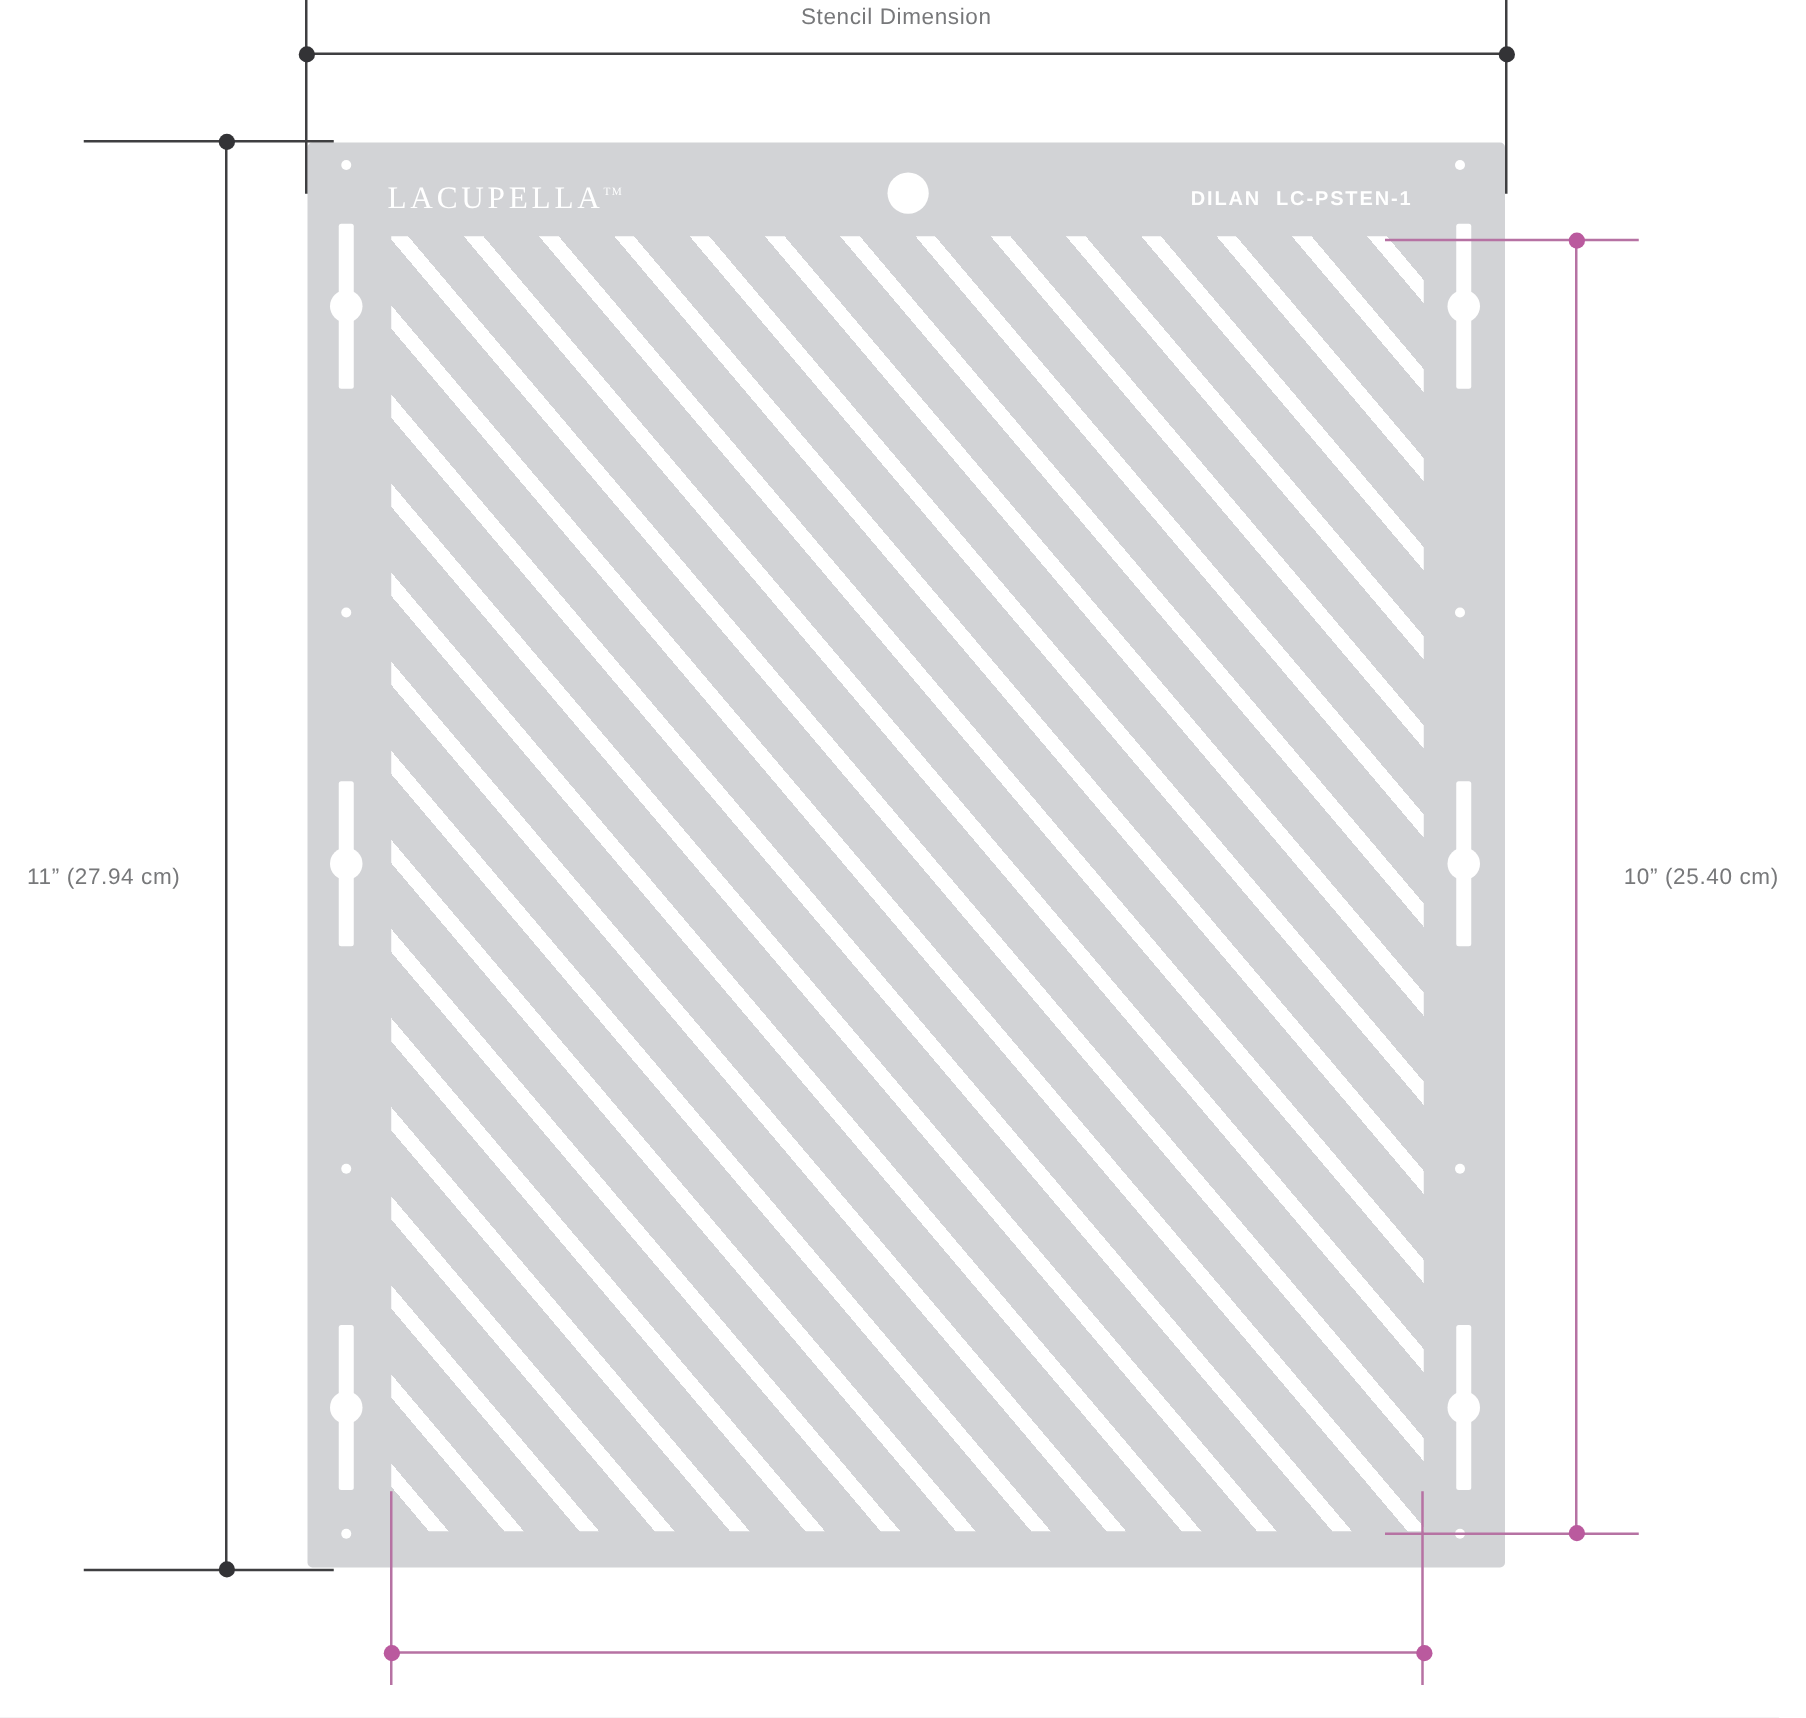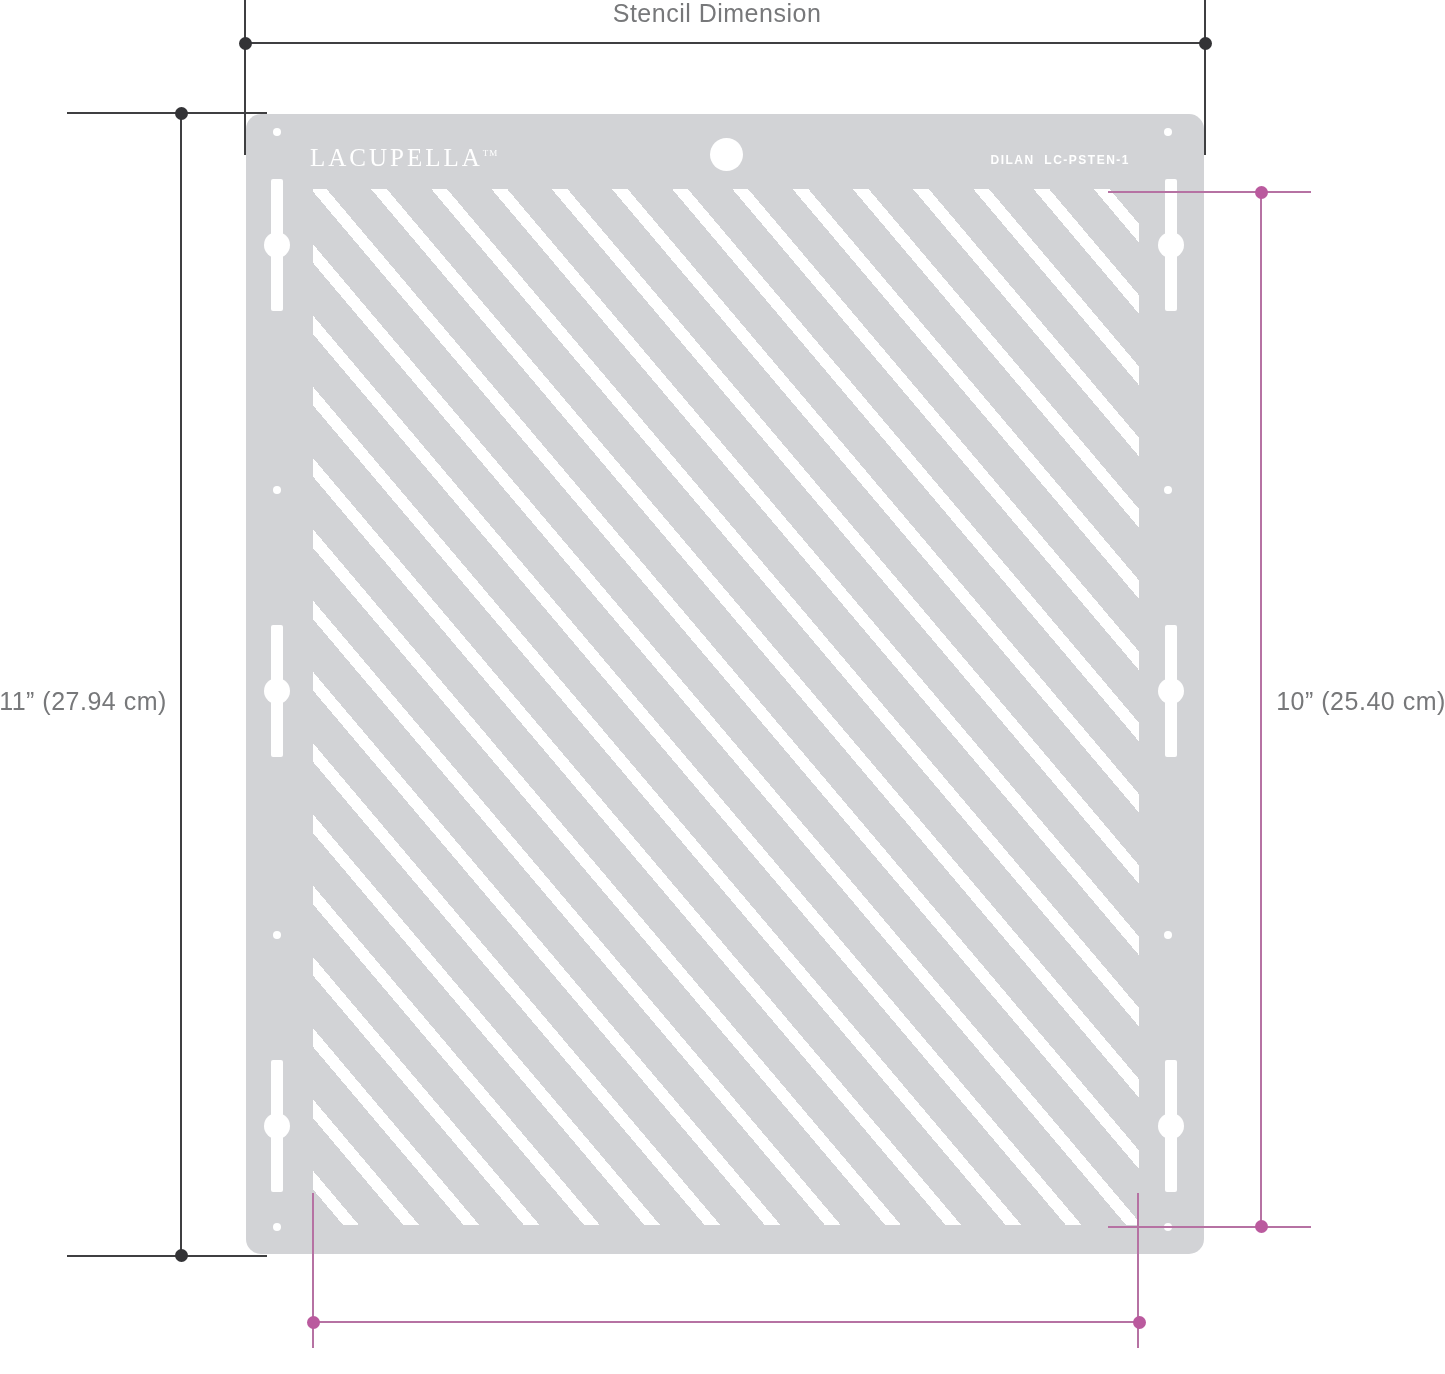--- a/index.html
+++ b/index.html
@@ -24,34 +24,34 @@
     width:1445px;height:1374px;
     background:var(--background);
     overflow:hidden;
   }
 
   
   .stencil{
     position:absolute;left:246px;top:114px;
     width:958px;height:1140px;
     background:var(--stencil);
-    border-radius:15px;
+    border-radius:4px;
   }
   .brand{
     position:absolute;left:64px;top:27px;
     color:var(--stencil-text);
     font-family:"Liberation Serif","DejaVu Serif",serif;
     font-size:25px;line-height:25px;letter-spacing:3px;
     white-space:pre;
   }
   .brand sup{font-size:9px;letter-spacing:1px;vertical-align:10px;}
   .code{
     position:absolute;right:74px;top:36px;
     color:var(--stencil-text);
-    font-size:12px;line-height:20px;font-weight:bold;letter-spacing:1.5px;
+    font-size:16px;line-height:20px;font-weight:bold;letter-spacing:1.5px;
     white-space:pre;
   }
   .hang-hole{
     position:absolute;left:464px;top:24px;
     width:33px;height:33px;border-radius:50%;
     background:var(--stripe);
   }
   .pattern{
     position:absolute;left:67px;top:75px;
     width:826px;height:1036px;
@@ -101,21 +101,21 @@
   .dim-right{left:1260px;top:192px;width:1.6px;height:1035px;}
   
   .pextL-v{left:312px;top:1193px;width:1.6px;height:155px;}
   .pextR-v{left:1137px;top:1193px;width:1.6px;height:155px;}
   .dim-bottom{left:313px;top:1321px;width:826px;height:1.6px;}
 
   
   .label{
     position:absolute;
     color:var(--label-gray);
-    font-size:25px;line-height:26px;letter-spacing:.5px;
+    font-size:18px;line-height:26px;letter-spacing:.5px;
     text-align:center;white-space:nowrap;
   }
   .lbl-title{left:467px;top:0px;width:500px;}
   .lbl-width{left:467px;top:56px;width:500px;}
   .lbl-height{left:-12px;top:688px;width:190px;}
   .lbl-pheight{left:1270px;top:688px;width:182px;}
   .lbl-pwidth{left:470px;top:1278px;width:500px;}
   .lbl-pmeasure{
     left:470px;top:1341px;width:500px;
     color:var(--label-pink);font-size:26px;

